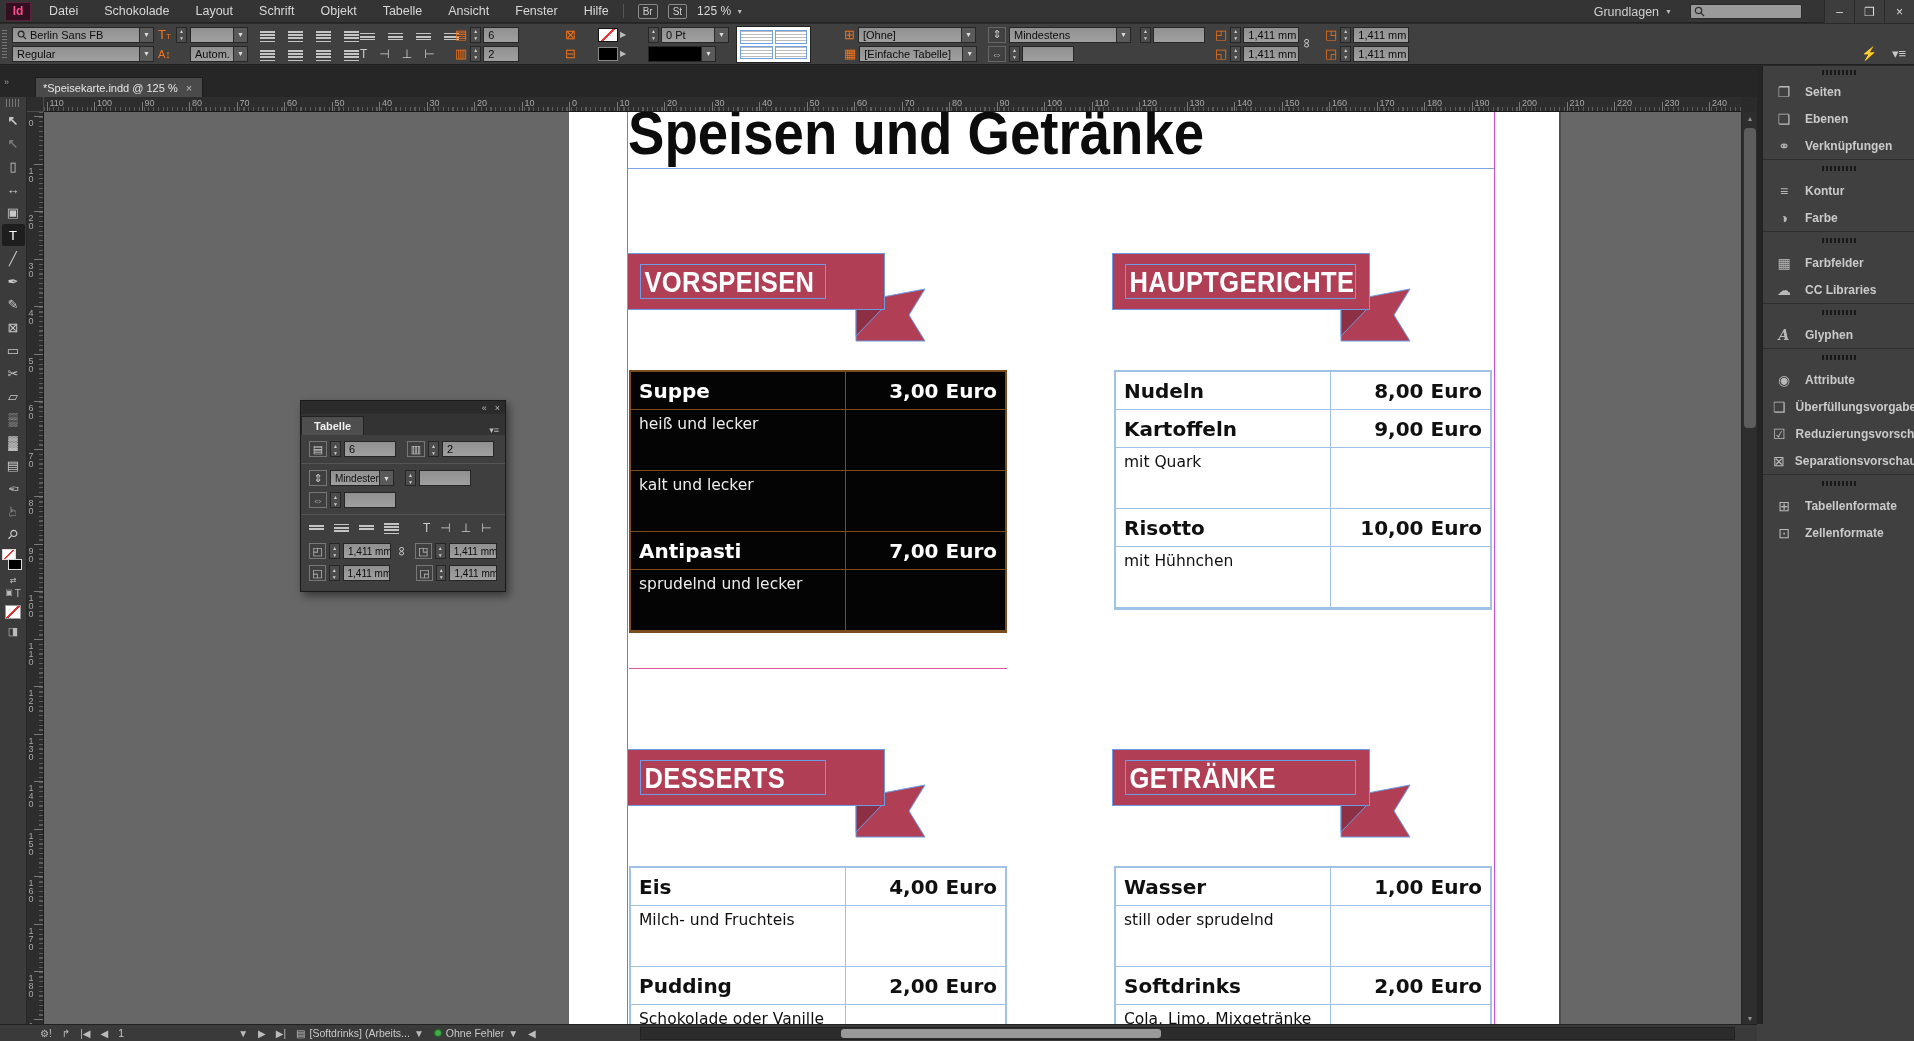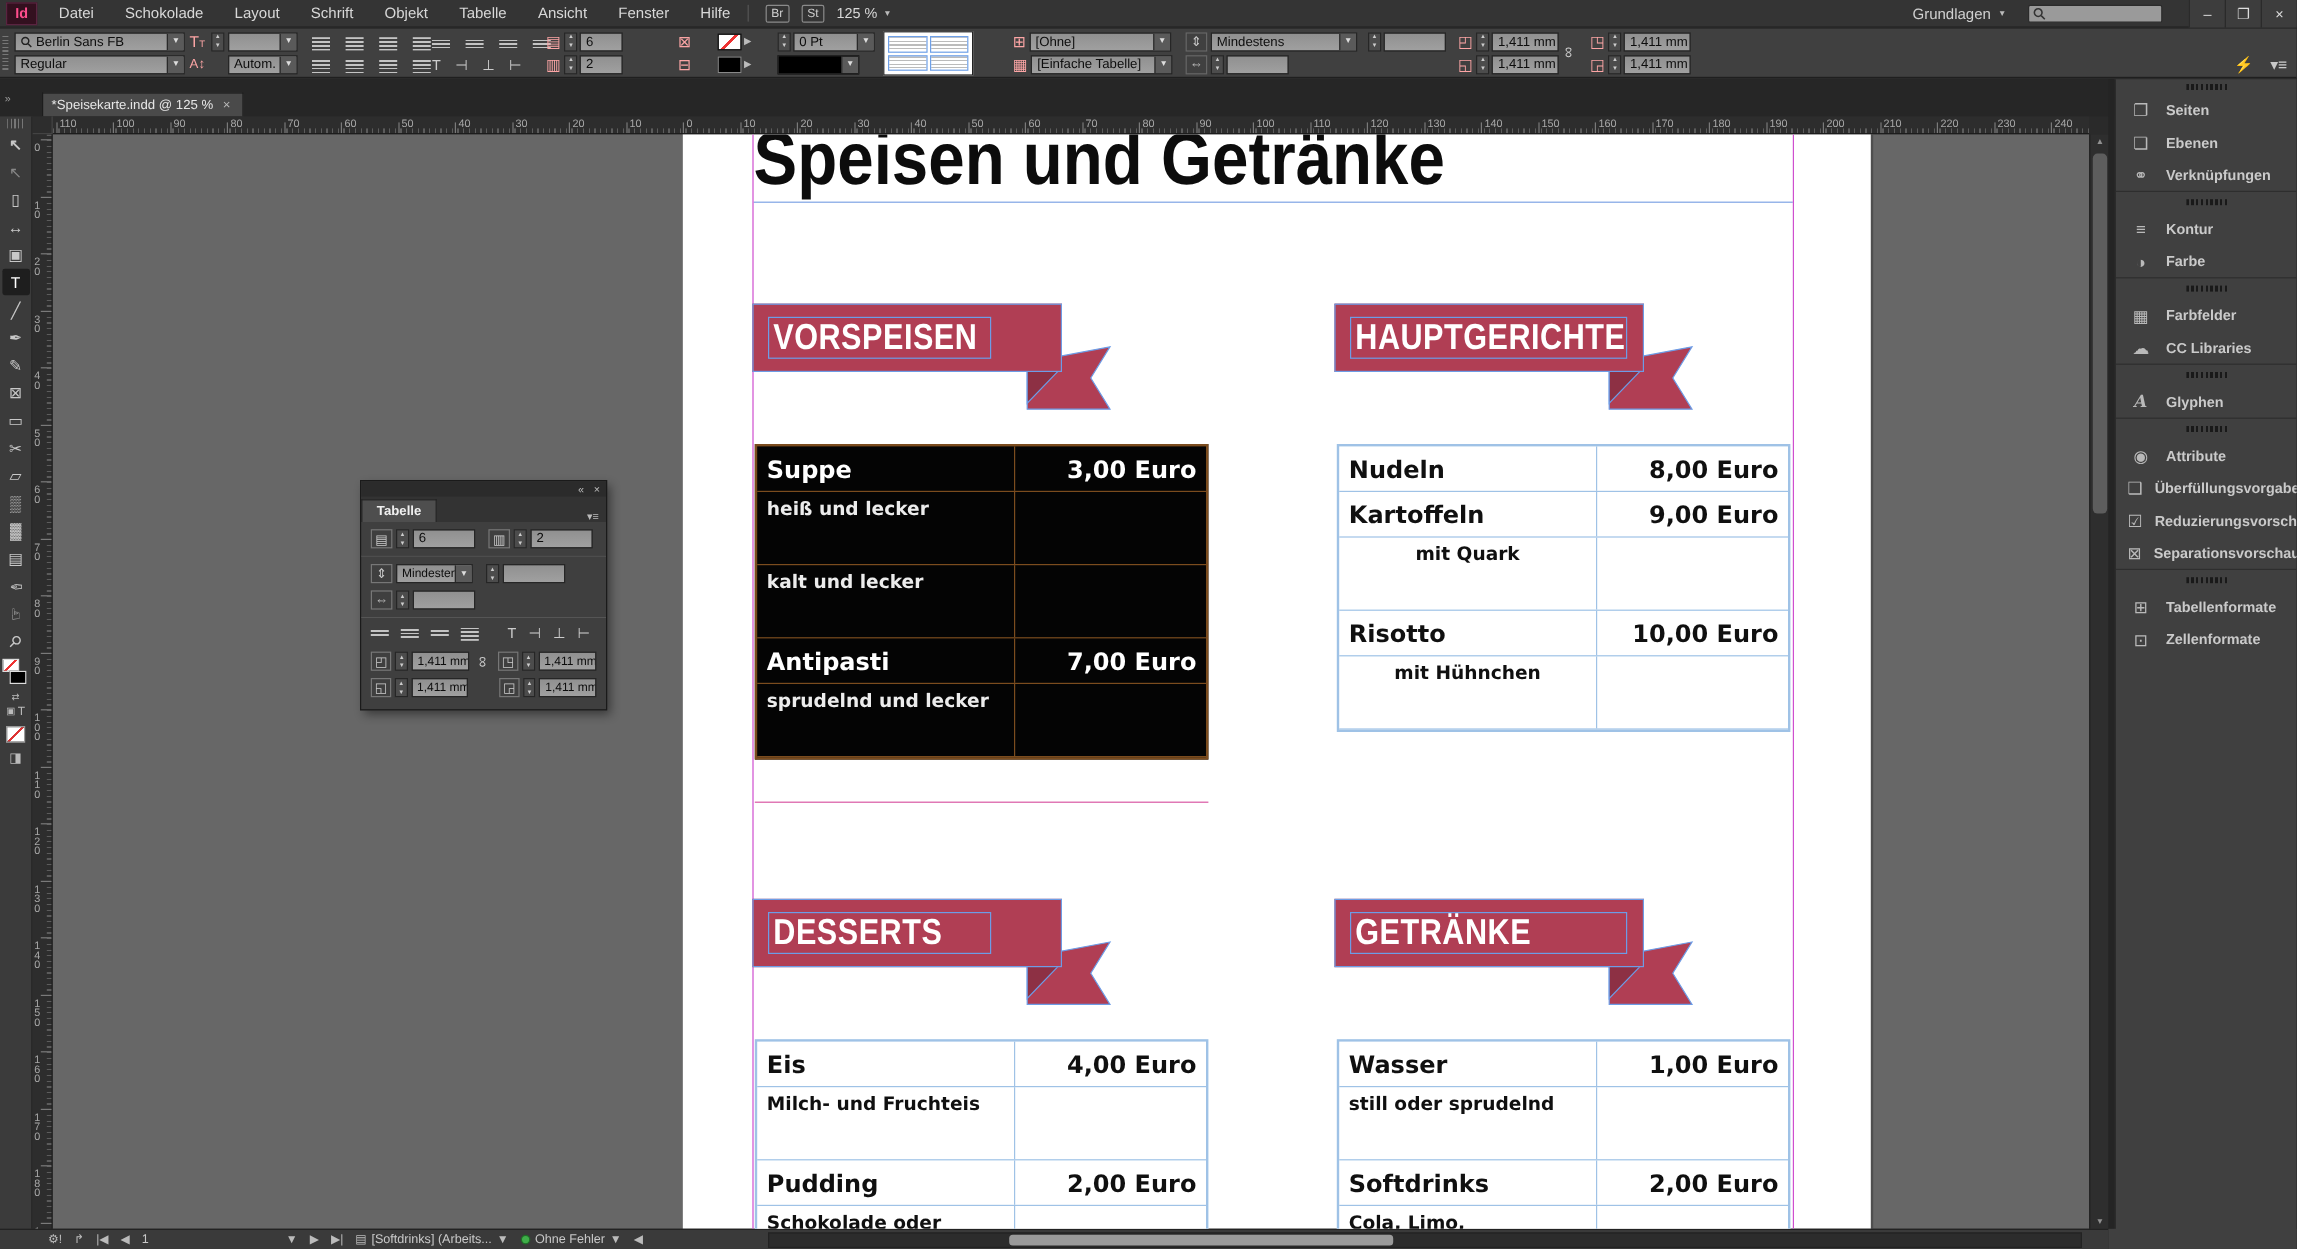--- a/index.html
+++ b/index.html
@@ -23,21 +23,21 @@
 
   
   .cpanel{position:absolute;left:0;top:24px;width:1914px;height:41px;background:#404040;border-bottom:1px solid #1f1f1f;}
   .cp-handle{position:absolute;left:2px;top:6px;width:5px;height:30px;background:repeating-linear-gradient(#777 0 1px,transparent 1px 3px);}
   .cp-item{position:absolute;height:17px;display:flex;align-items:center;}
   .f{height:16px;background:linear-gradient(#909090,#a0a0a0);border:1px solid #262626;color:#0d0d0d;font-size:11px;display:flex;align-items:center;padding:0 4px;overflow:hidden;white-space:nowrap;}
   .combo{position:relative;}
   .combo .dd{position:absolute;right:0;top:0;bottom:0;width:14px;background:#5a5a5a;border-left:1px solid #2a2a2a;display:flex;align-items:center;justify-content:center;color:#ddd;font-size:7px;}
   .stepper{width:11px;height:16px;display:flex;flex-direction:column;border:1px solid #262626;background:#4c4c4c;}
   .stepper span{flex:1;display:flex;align-items:center;justify-content:center;font-size:5px;color:#ccc;}
-  .cp-icon{color:#fca5a5;font-size:13px;margin-right:3px;}
+  .cp-icon{color:#f97316;font-size:13px;margin-right:3px;}
   .bars{width:15px;height:11px;margin-right:6px;background:repeating-linear-gradient(#c4c4c4 0 1.5px,transparent 1.5px 3.2px);}
   .sw{width:20px;height:14px;border:1px solid #111;}
   .sw.none{background:linear-gradient(135deg,#fff 45%,#e33 45% 55%,#fff 55%);}
   .sw.black{background:#000;border:1px solid #888;}
   .thumb-prev{position:absolute;left:736px;top:2px;width:75px;height:37px;background:#fff;border:1px solid #222;display:grid;grid-template-columns:1fr 1fr;grid-template-rows:1fr 1fr;gap:2px;padding:3px;}
   .thumb-prev div{border:1px solid #6ea0e8;background:repeating-linear-gradient(#bbb 0 1px,transparent 1px 3px);}
   .cp-end{position:absolute;right:8px;top:22px;display:flex;gap:14px;color:#c9c9c9;font-size:13px;}
 
   
   .tabstrip{position:absolute;left:0;top:66px;width:1914px;height:31px;background:#262626;}
@@ -75,21 +75,21 @@
   .ribbon-band{position:absolute;width:258px;height:57px;background:#b03e54;border:1px solid #6d9ce6;z-index:5;}
   .ribbon-tail{position:absolute;width:72px;height:56px;z-index:4;}
   .tail-main{fill:#b03e54;stroke:#6d9ce6;stroke-width:1;}
   .tail-fold{fill:#8d3044;stroke:#6d9ce6;stroke-width:1;}
   .ribbon-label-frame{position:absolute;left:12px;top:10px;height:35px;border:1px solid #6d9ce6;display:flex;align-items:center;}
   .ribbon-label{color:#fff;font-weight:bold;font-size:30px;letter-spacing:0.5px;transform:scaleX(0.85);transform-origin:left center;padding-left:4px;white-space:nowrap;}
 
   .menu-table{position:absolute;width:378px;z-index:4;}
   .mt-row{display:grid;grid-template-columns:215px 1fr;}
   .mt-row.name{height:38px;}
-  .mt-row.desc{height:61px;font-weight:bold;}
+  .mt-row.desc{height:61px;}
   .mt-name,.mt-price,.mt-desc,.mt-empty{padding:0 8px;}
   .mt-name{font-weight:bold;font-size:20px;display:flex;align-items:center;font-family:"DejaVu Sans",sans-serif;}
   .mt-price{font-weight:bold;font-size:20px;display:flex;align-items:center;justify-content:flex-end;font-family:"DejaVu Sans",sans-serif;}
   .mt-desc{font-size:15.5px;padding-top:5px;font-family:"DejaVu Sans",sans-serif;}
   .menu-table.dark{background:#040404;color:#fff;border:2px solid #7b4c1e;}
   .menu-table.dark .mt-row{border-bottom:1px solid #7b4c1e;}
   .menu-table.dark .mt-row>:first-child{border-right:1px solid #7b4c1e;}
   .menu-table.dark .mt-desc{color:#ececec;}
   .menu-table.light{background:#fff;color:#101010;border:2px solid #9fc2e6;}
   .menu-table.light .mt-row{border-bottom:1px solid #9fc2e6;}
@@ -623,21 +623,21 @@
         </div>
         <svg viewBox="0 0 72 56" class="ribbon-tail" style="left: 1296px; top: 176px; width: 72px; height: 56px;">
           <path class="tail-main" d="M1 14 L70 1 L54 27 L70 53 L1 53 Z"></path>
           <path class="tail-fold" d="M1 20 L28 20 L1 48 Z"></path>
         </svg>
         <div class="ribbon-band" style="left: 1068px; top: 141px;">
           <div class="ribbon-label-frame" style="width: 231px;">
             <div class="ribbon-label">HAUPTGERICHTE</div>
           </div>
         </div>
-        <div class="menu-table light" style="left: 1070px; top: 258px; text-align: center;">
+        <div class="menu-table light" style="left: 1070px; top: 258px;">
           <div class="mt-row name">
             <div class="mt-name">Nudeln</div>
             <div class="mt-price">8,00 Euro</div>
           </div>
           <div class="mt-row name">
             <div class="mt-name">Kartoffeln</div>
             <div class="mt-price">9,00 Euro</div>
           </div>
           <div class="mt-row desc">
             <div class="mt-desc">mit Quark</div>

